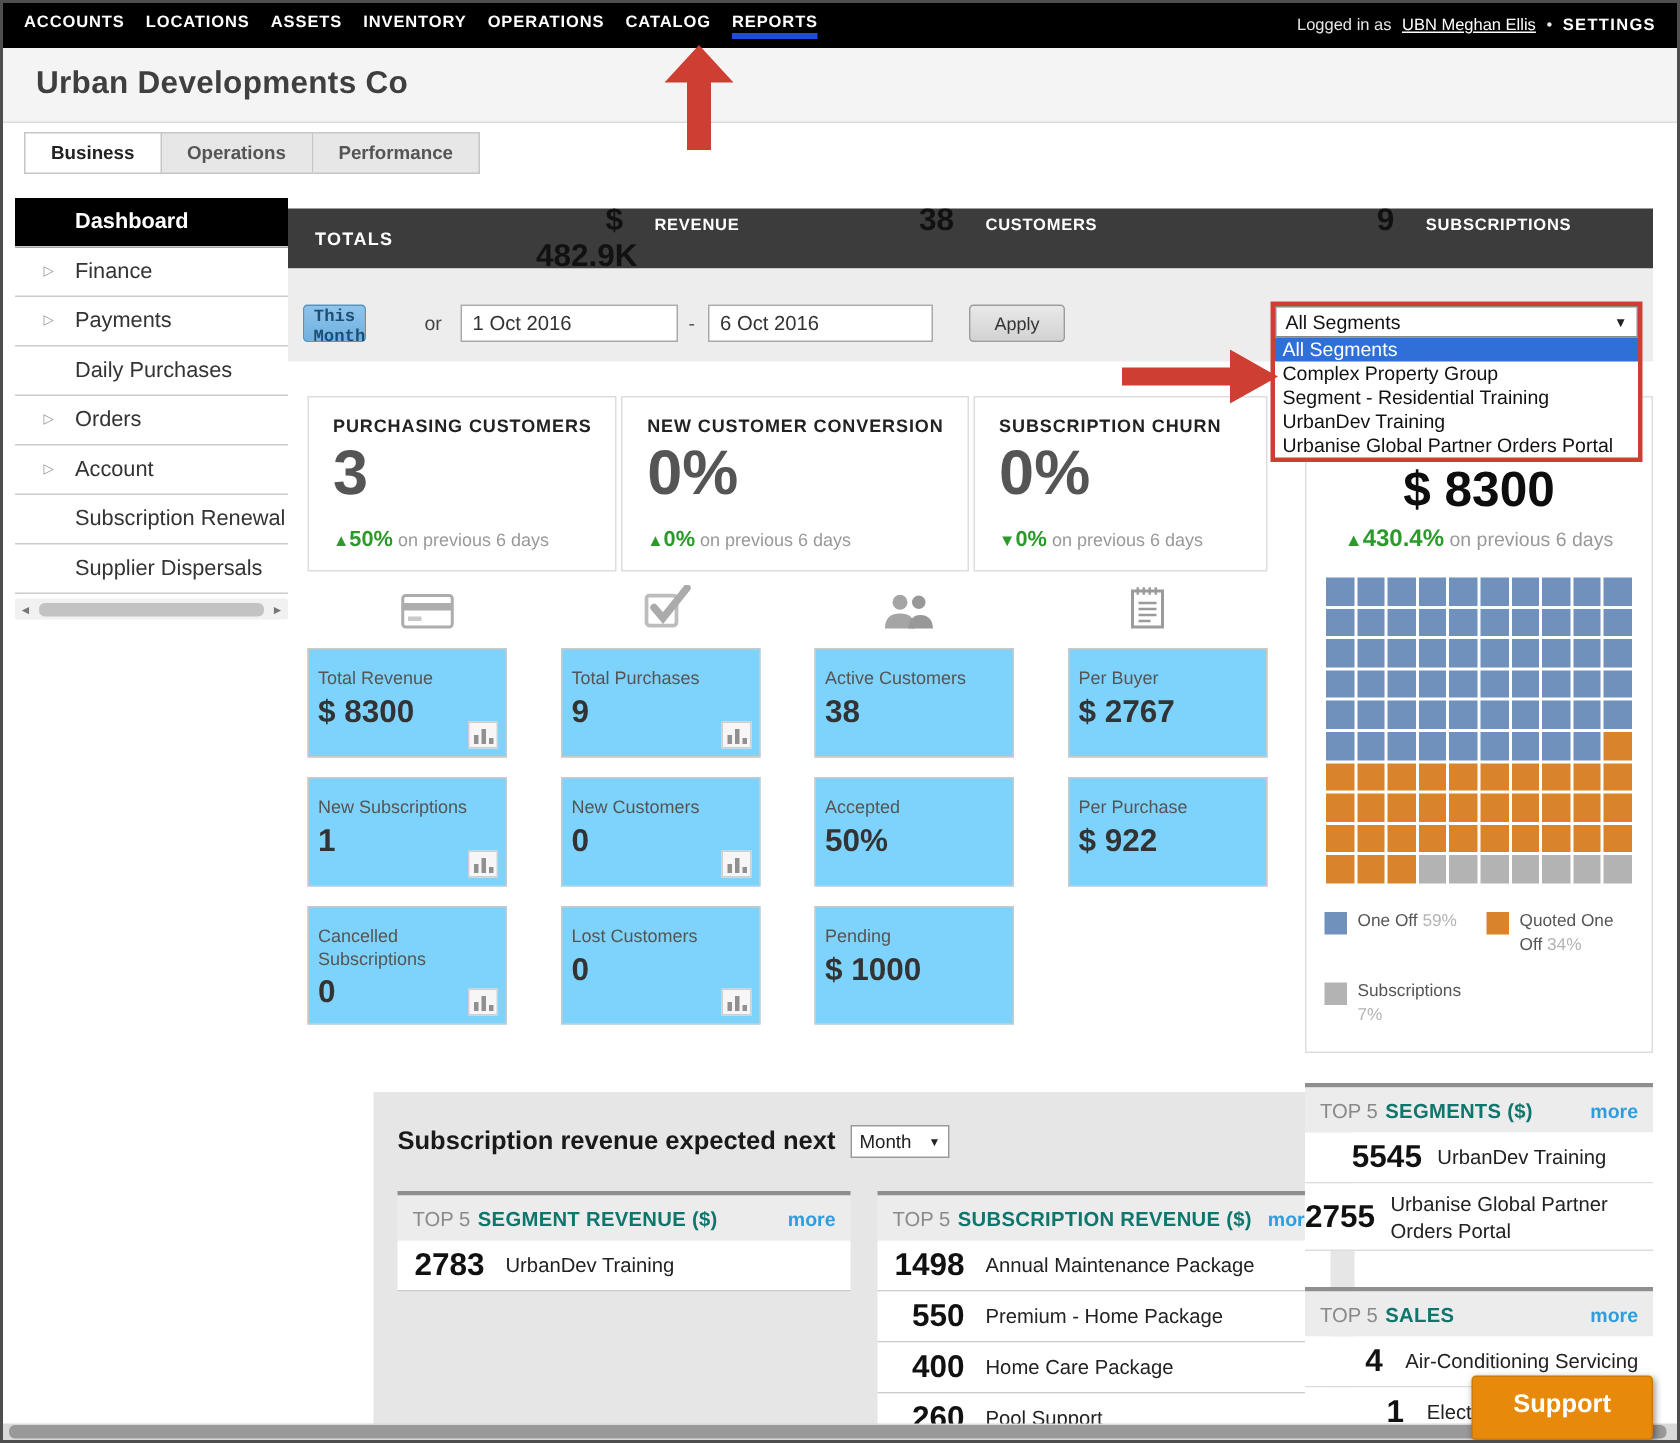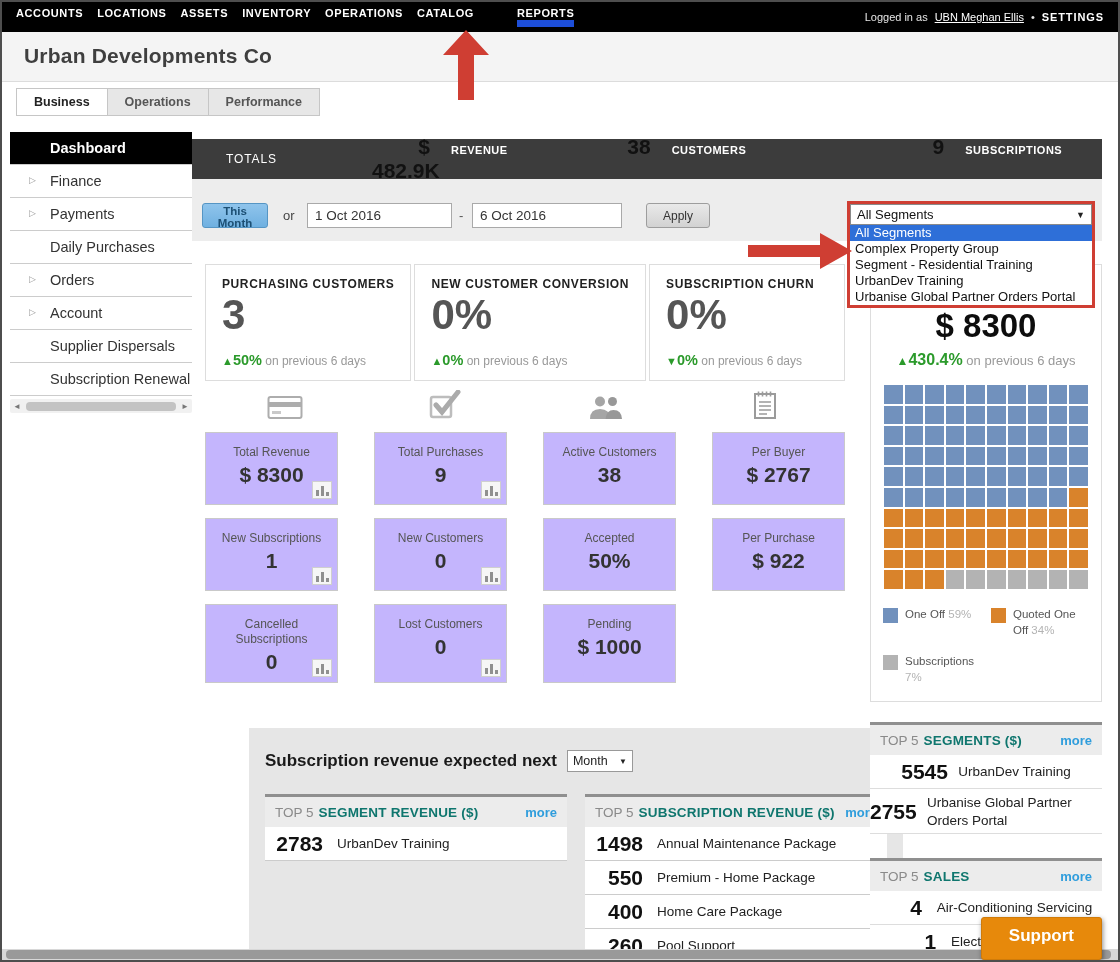--- a/index.html
+++ b/index.html
@@ -4,21 +4,21 @@
 <style>
   html,body{margin:0;padding:0;background:#fff;}
   .page{position:relative;width:1120px;height:962px;box-sizing:border-box;border:2px solid #4e4e4e;
         background:#fff;font-family:"Liberation Sans",sans-serif;overflow:hidden;}
 
   
   .topnav{position:absolute;left:0;top:0;width:100%;height:30px;background:#000;display:flex;
           align-items:center;padding:0 14px;box-sizing:border-box;z-index:10;}
   .nav-items{display:flex;gap:14px;}
   .nav-item{color:#fff;font-size:11px;font-weight:bold;letter-spacing:.6px;cursor:pointer;white-space:nowrap;}
-  .nav-item.hl{border-bottom:7px solid #1d4ed8;padding-bottom:1px;margin-left:29px;}
+  .nav-item.hl{border-bottom:4px solid #1d4ed8;padding-bottom:1px;}
   .nav-right{margin-left:auto;color:#e6e6e6;font-size:11px;display:flex;align-items:center;gap:7px;white-space:nowrap;}
   .user-link{color:#fff;text-decoration:underline;cursor:pointer;}
   .settings-link{color:#fff;font-weight:bold;letter-spacing:.9px;cursor:pointer;}
 
   
   .header{position:absolute;left:0;top:30px;width:100%;height:50px;background:#f4f4f4;
           border-bottom:1px solid #dcdcdc;box-sizing:border-box;}
   .header h1{margin:0;padding:12px 0 0 22px;font-size:21px;color:#3f3f3f;letter-spacing:.2px;}
   .tabs{position:absolute;left:14px;top:86px;display:flex;z-index:5;}
   .tab{padding:6px 17px;font-size:12.5px;font-weight:bold;color:#555;background:#e7e7e7;
@@ -32,34 +32,34 @@
              border-bottom:1px solid #ccc;cursor:pointer;white-space:nowrap;}
   .side-item.active{background:#000;color:#fff;font-weight:bold;}
   .side-item .tri{position:absolute;left:19px;top:10px;font-size:9px;color:#999;}
   .side-scroll{margin-top:3px;height:14px;background:#f1f1f1;display:flex;align-items:center;border-radius:2px;}
   .side-scroll .arr{font-size:8px;color:#777;padding:0 3px;cursor:pointer;}
   .side-scroll .thumb{flex:1;height:9px;background:#c3c3c3;border-radius:4px;margin:0 2px;cursor:pointer;}
 
   
   .totals{position:absolute;left:190px;top:137px;width:910px;height:40px;background:#3c3c3c;
           display:flex;align-items:center;box-sizing:border-box;padding:0 18px;overflow:hidden;}
-  .totals-label{color:#fff;font-size:12px;font-weight:normal;letter-spacing:.9px;margin-left:16px;}
+  .totals-label{color:#fff;font-size:12px;font-weight:bold;letter-spacing:.9px;}
   #totals-items{display:flex;align-items:baseline;}
   .totals-group{display:flex;align-items:baseline;gap:7px;}
   .totals-group:nth-child(1){margin-left:95px;}
   .totals-group:nth-child(2){margin-left:85px;}
   .totals-group:nth-child(3){margin-left:140px;}
   .t-val{color:#fff;font-size:21px;font-weight:bold;}
   .t-unit{color:#fff;font-size:11px;font-weight:bold;letter-spacing:.5px;}
 
   
   .filter-strip{position:absolute;left:190px;top:177px;width:910px;height:62px;background:#ededed;}
-  .btn-thismonth{position:absolute;left:200px;top:201px;width:66px;height:25px;
+  .btn-thismonth{position:absolute;left:200px;top:201px;width:42px;height:25px;
       background:linear-gradient(#8fc4ec,#6fb0e0);border:1px solid #5595c4;border-radius:3px;
-      color:#1c4f74;font-size:11.5px;font-weight:bold;font-family:Liberation Sans, sans-serif;cursor:pointer;z-index:6;}
+      color:#1c4f74;font-size:11.5px;font-weight:bold;font-family:Liberation Mono, monospace;cursor:pointer;z-index:6;}
   .or-label{position:absolute;left:281px;top:206px;font-size:13px;color:#444;z-index:6;}
   .date-input{position:absolute;top:201px;height:25px;border:1px solid #a9a9a9;font-size:13.5px;color:#333;
       padding:0 7px;box-sizing:border-box;font-family:inherit;background:#fff;z-index:6;}
   #date-from{left:305px;width:145px;}
   #date-to{left:470px;width:150px;}
   .range-sep{position:absolute;left:457px;top:206px;color:#555;font-size:13px;z-index:6;}
   .btn-apply{position:absolute;left:644px;top:201px;width:64px;height:25px;
       background:linear-gradient(#e9e9e9,#d2d2d2);border:1px solid #9d9d9d;border-radius:3px;
       font-size:12px;color:#333;font-family:inherit;cursor:pointer;z-index:6;}
 
@@ -96,22 +96,22 @@
   .legend-item{display:flex;}
   .l-swatch{width:15px;height:15px;margin:1px 7px 0 0;flex:none;}
   .l-text{font-size:11.5px;color:#555;line-height:1.35;max-width:84px;}
   .l-pct{color:#b3b3b3;}
 
   
   .metric-icons{position:absolute;left:203px;top:388px;width:640px;display:flex;}
   .icon-cell{flex:1;display:flex;justify-content:center;align-items:flex-end;}
   .tile-grid{position:absolute;left:203px;top:430px;width:640px;display:grid;
       grid-template-columns:repeat(4,1fr);column-gap:36px;row-gap:13px;}
-  .tile{position:relative;background:#c4b5fd;border:1px solid #c9c9c9;min-height:73px;
-      box-sizing:border-box;padding:12px 6px 8px;text-align:center;}
+  .tile{position:relative;background:#7dd3fc;border:1px solid #c9c9c9;min-height:73px;
+      box-sizing:border-box;padding:12px 6px 8px;}
   .tile-label{font-size:12px;color:#555;line-height:1.25;}
   .tile-value{font-size:21px;font-weight:bold;color:#333;margin-top:3px;}
   .mini-chart{position:absolute;right:5px;bottom:5px;width:20px;height:18px;background:#f6f6f6;
       border:1px solid #cfcfcf;display:flex;align-items:flex-end;justify-content:center;gap:2px;
       padding:2px;box-sizing:border-box;cursor:pointer;}
   .mini-chart i{display:block;width:3px;background:#909090;}
 
   
   .bottom-panel{position:absolute;left:203px;top:726px;width:654px;height:226px;background:#e6e6e6;
       box-sizing:border-box;padding:22px 16px 0;margin-left:44px;}
@@ -182,22 +182,22 @@
     </div>
 
   <div class="sidebar">
     <div id="side-items">
         <div class="side-item active"><span>Dashboard</span></div>
         <div class="side-item"><span class="tri">▷</span><span>Finance</span></div>
         <div class="side-item"><span class="tri">▷</span><span>Payments</span></div>
         <div class="side-item"><span>Daily Purchases</span></div>
         <div class="side-item"><span class="tri">▷</span><span>Orders</span></div>
         <div class="side-item"><span class="tri">▷</span><span>Account</span></div>
+        <div class="side-item"><span>Subscription Renewal</span></div>
         <div class="side-item"><span>Supplier Dispersals</span></div>
-        <div class="side-item"><span>Subscription Renewal</span></div>
       </div>
     <div class="side-scroll">
       <span class="arr">◄</span>
       <div class="thumb"></div>
       <span class="arr">►</span>
     </div>
   </div>
 
   <div class="totals">
     <span class="totals-label">TOTALS</span>

